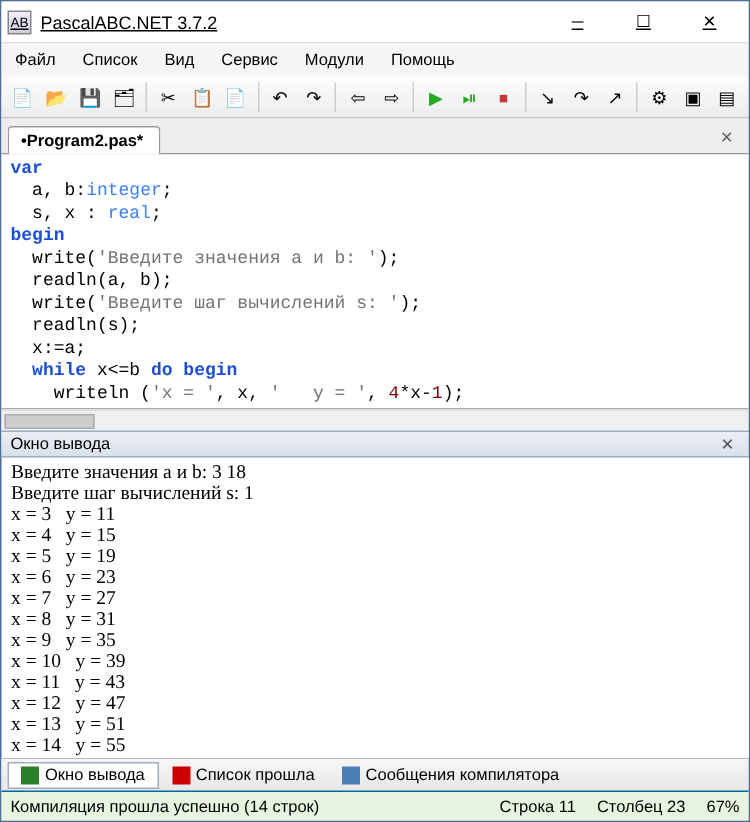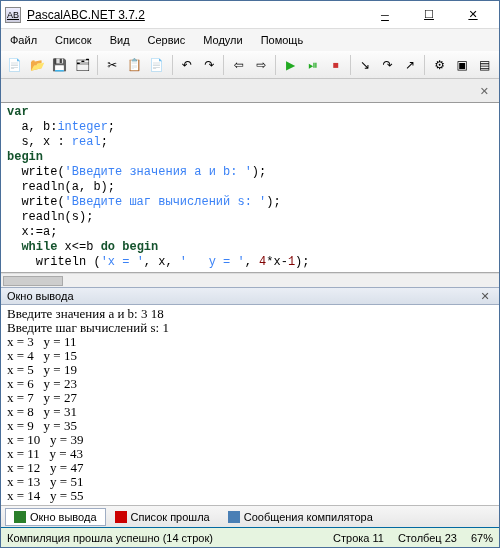--- a/index.html
+++ b/index.html
@@ -13,23 +13,23 @@
   .menubar { height:22px; background:#f5f5f5; display:flex; align-items:center; padding:0 1px; gap:2px; }
   .menuitem { padding:2px 8px; font-size:11px; }
   .toolbar { height:28px; background:linear-gradient(#fdfdfd,#ececec); border-bottom:1px solid #c5c5c5; display:flex; align-items:center; padding:0 4px; gap:2px; overflow:hidden; }
   .tbtn { width:22px; height:22px; display:flex; align-items:center; justify-content:center; font-size:12px; border:1px solid transparent; }
   .tsep{width:1px;height:20px;background:#ccc;margin:0 2px;}
   .tabstrip { height:24px; background:#ededed; display:flex; align-items:flex-end; padding:0 4px; border-bottom:1px solid #9a9a9a; }
   .tab { padding:3px 10px 3px 8px; font-size:11px; border:1px solid #9a9a9a; border-bottom:none; margin-right:2px; background:linear-gradient(#faf7f0,#efe8d8); border-radius:3px 3px 0 0; }
   .tab.active{ background:#fff; font-weight:bold; position:relative; top:1px;}
   .tab-close{float:right;margin-left:-16px;padding:4px 6px;font-size:11px;color:#666;}
   .editor { flex:0 0 170px; background:#fff; font-family: "Courier New", monospace; font-size:12px; padding:2px 6px; overflow:auto; white-space:pre; line-height:15px; border-bottom:1px solid #aaa;}
-  .kw{color:#14532d;font-weight:bold;}
+  .kw{color:#1d4ed8;font-weight:bold;}
   .typ{color:#3b82f6;}
-  .str{color:#3b82f6;}
+  .str{color:#737373;}
   .num{color:#800000;}
   .out-title{height:18px;background:linear-gradient(#eaeef5,#d9e0ea);border-top:1px solid #9fadc3;border-bottom:1px solid #9fadc3;display:flex;align-items:center;padding:0 6px;font-size:11px;}
   .out-close{width:16px;text-align:center;font-size:11px;color:#555;}
   .output{flex:1;background:#fff;font-family:Liberation Serif, serif;font-size:13px;padding:2px 6px;line-height:14px;overflow:auto;white-space:pre;}
   .bottomtabs{height:22px;background:linear-gradient(#f6f6f6,#e7e7e7);border-top:1px solid #bbb;display:flex;align-items:center;padding:0 4px;gap:0;}
   .btab{padding:2px 8px;display:flex;align-items:center;gap:4px;font-size:11px;border:1px solid transparent;}
   .btab.active{border-color:#9fadc3;background:#fff;}
   .btico{width:12px;height:12px;display:inline-block;}
   .status{height:20px;background:#e6f4e0;border-top:1px solid #0369a1;display:flex;align-items:center;padding:0 6px;font-size:11px;gap:14px;}
   .status .spacer{flex:1;}
@@ -84,20 +84,21 @@
     <div class="tbtn">↷</div>
     <div class="tbtn">↗</div>
     <div class="tsep"></div>
     <div class="tbtn">⚙</div>
     <div class="tbtn">▣</div>
     <div class="tbtn">▤</div>
   </div>
 
   <div class="tabstrip">
     <div id="tabs-holder" style="display:flex;">
+        <div class="tab active">•Program2.pas*</div>
       </div>
     <div style="flex:1"></div>
     <div class="tab-close">✕</div>
   </div>
 
   <div class="editor" id="editor"><span class="kw">var</span>
   a, b:<span class="typ">integer</span>;
   s, x : <span class="typ">real</span>;
 <span class="kw">begin</span>
   write(<span class="str">'Введите значения a и b: '</span>);

